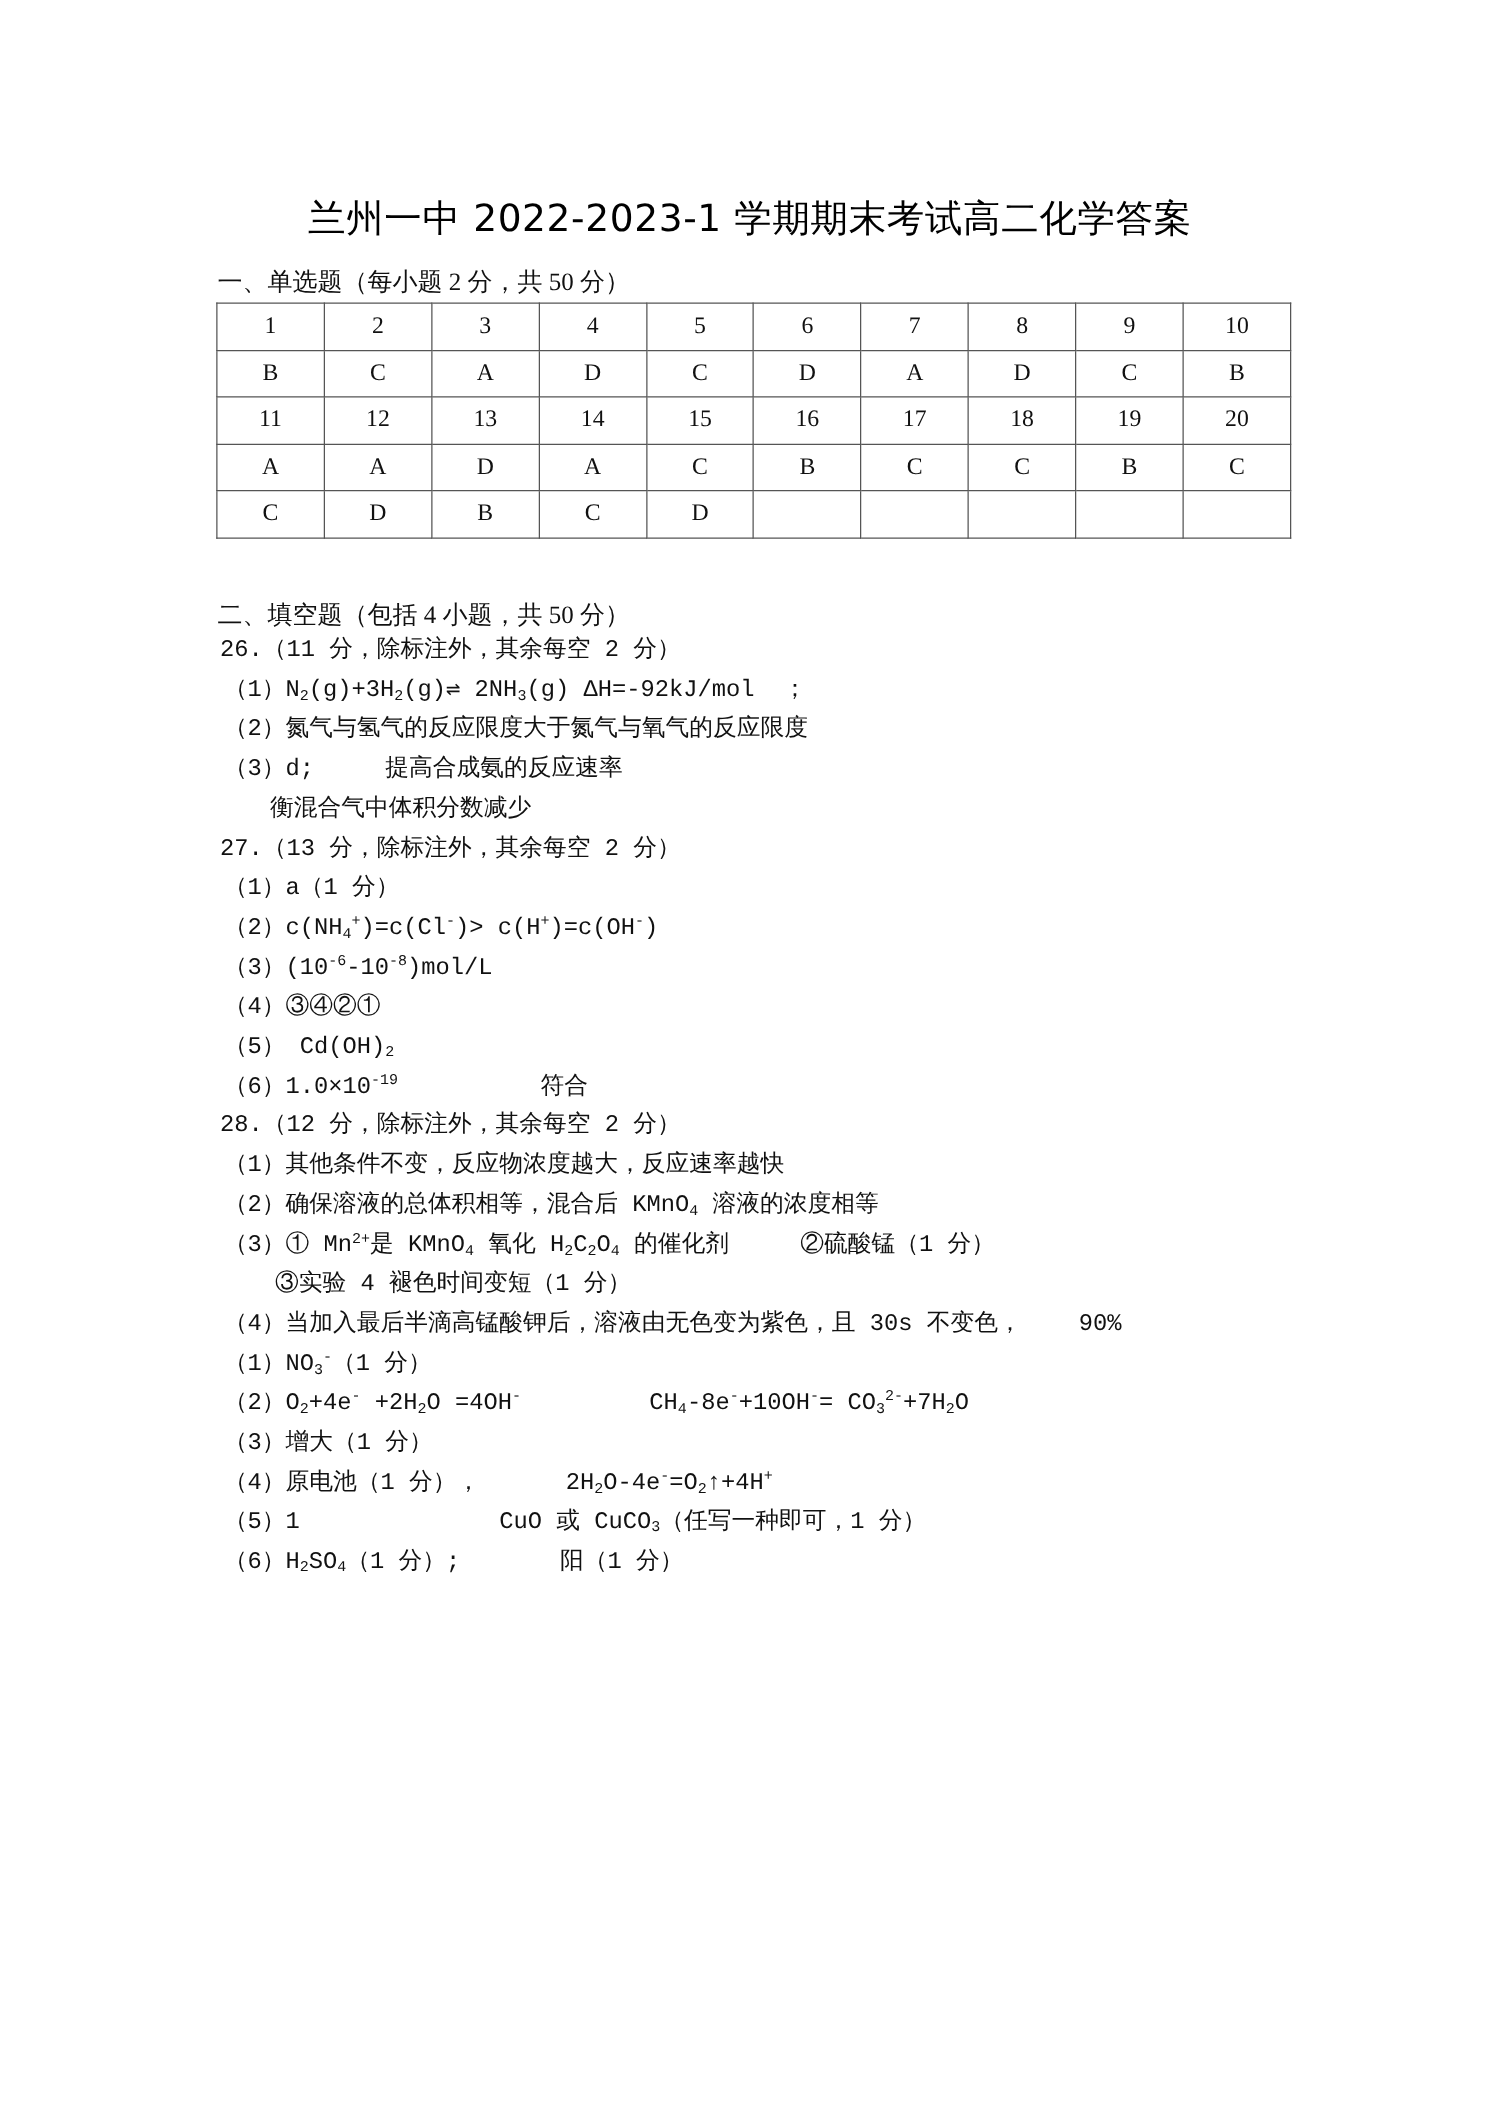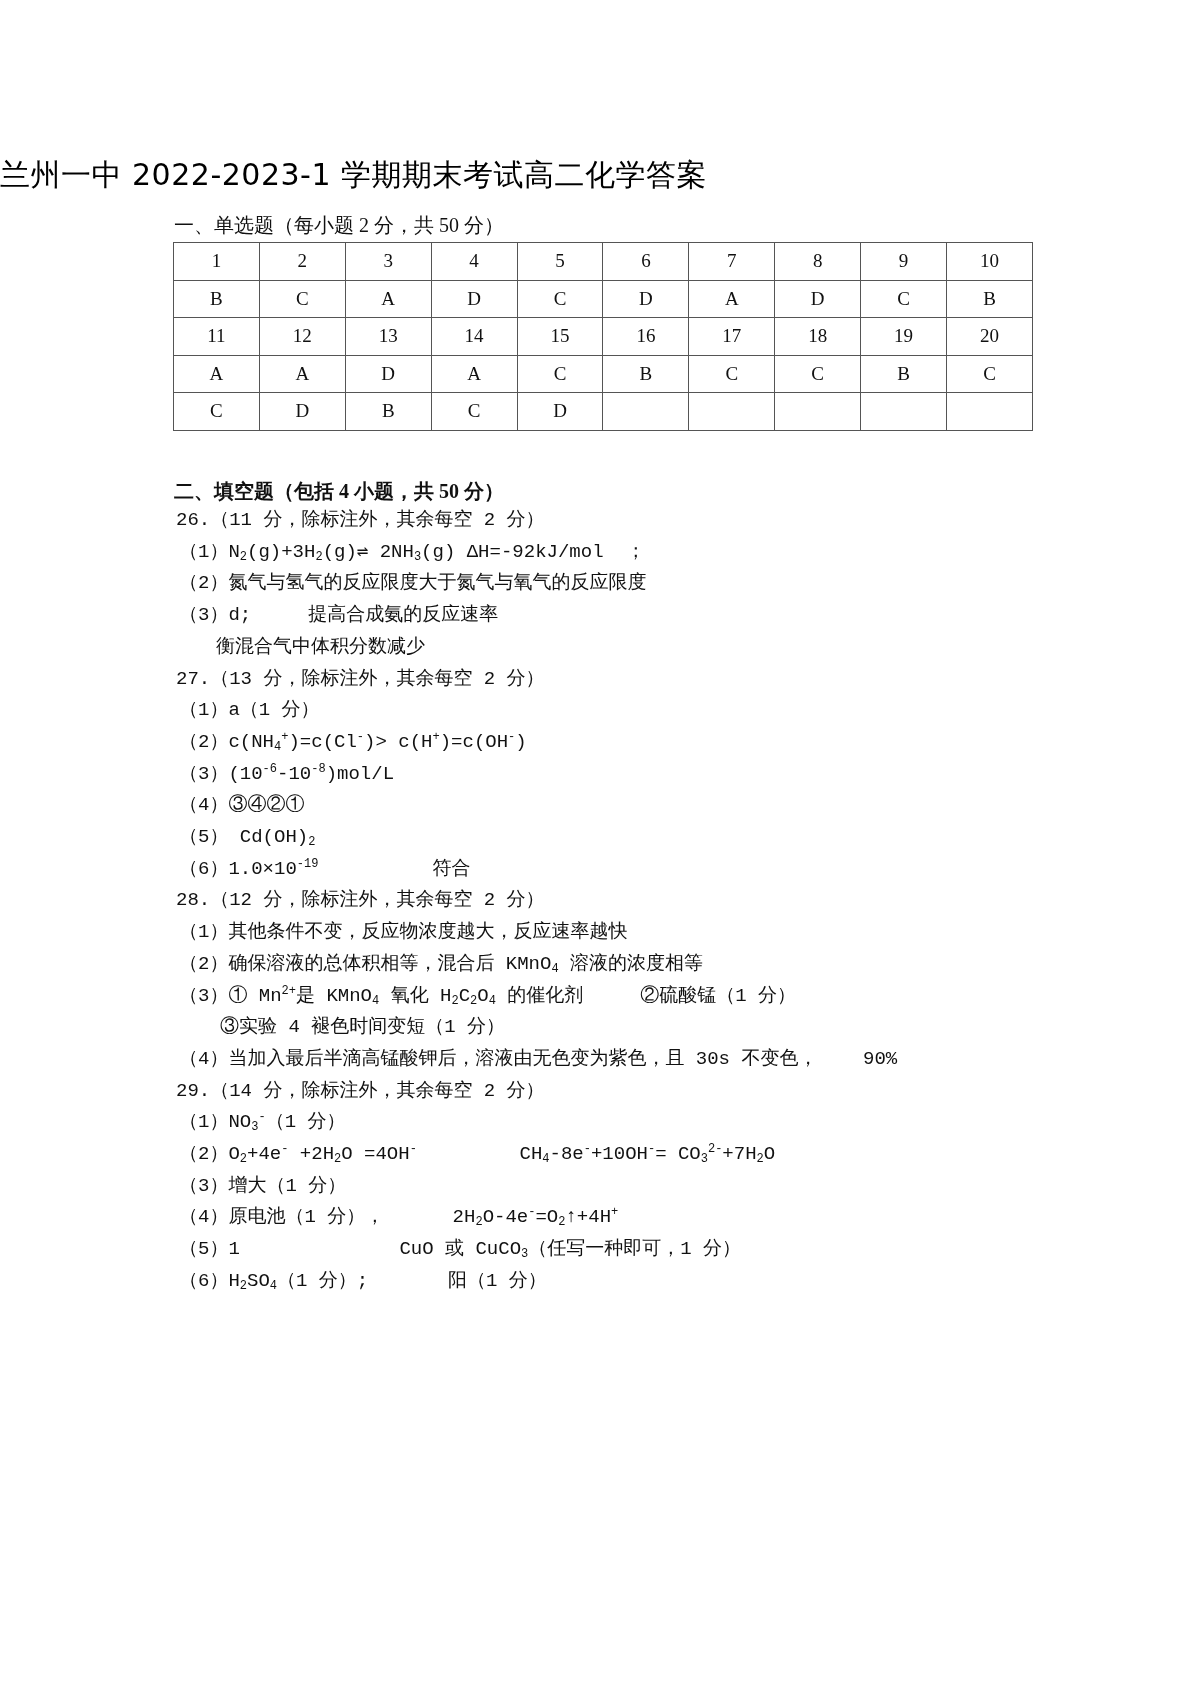--- a/index.html
+++ b/index.html
@@ -1,18 +1,18 @@
 <!DOCTYPE html>
 <html><head>
 <meta charset="utf-8">
 <style>
   html, body { margin: 0; padding: 0; background: #ffffff; }
   body { width: 1200px; height: 1698px; position: relative; overflow: hidden;
          font-family: "Liberation Serif", "DejaVu Serif", serif; color: #111; }
-  .title { position: absolute; left: 0; width: 1200px; top: 155px; 
+  .title { position: absolute; left: 0; width: 1200px; top: 155px; text-align: center;
            font-family: "DejaVu Sans", "Liberation Sans", sans-serif; font-size: 30px; letter-spacing: 0.5px; color: #000; }
   .section-head { position: absolute; left: 174px; font-size: 20px; }
   table.answers { position: absolute; left: 173px; top: 242px; border-collapse: collapse; width: 860px; }
   table.answers td { border: 1.5px solid #555; height: 36.5px; width: 84px; text-align: center;
                      font-size: 19px; padding: 0; vertical-align: middle; }
   .lines { position: absolute; left: 176px; top: 505px; width: 860px; }
   .line { font-size: 19px; line-height: 31.7px; white-space: pre; font-family: Liberation Mono, monospace; }
   .line.indent { padding-left: 3px; }
   .line.indent2 { padding-left: 44px; }
   .line.cont { padding-left: 0; margin-left: 40px; }
@@ -84,41 +84,40 @@
         <td>D</td>
         <td></td>
         <td></td>
         <td></td>
         <td></td>
         <td></td>
       </tr>
     </tbody>
 </table>
 
-<div class="section-head" style="top:478px;font-weight:bold;">二、填空题（包括 4 小题，共 50 分）</div>
+<div class="section-head" style="top:478px;">二、填空题（包括 4 小题，共 50 分）</div>
 
 <div class="lines" id="answer-lines">
     <div class="line"><span>26.（11 分，除标注外，其余每空 2 分）</span></div>
     <div class="line indent"><span>（1）N</span><sub>2</sub><span>(g)+3H</span><sub>2</sub><span>(g)⇌ 2NH</span><sub>3</sub><span>(g) ΔH=-92kJ/mol  ；</span></div>
     <div class="line indent"><span>（2）氮气与氢气的反应限度大于氮气与氧气的反应限度</span></div>
     <div class="line indent"><span>（3）d;     提高合成氨的反应速率</span></div>
     <div class="line cont"><span>衡混合气中体积分数减少</span></div>
     <div class="line"><span>27.（13 分，除标注外，其余每空 2 分）</span></div>
     <div class="line indent"><span>（1）a（1 分）</span></div>
     <div class="line indent"><span>（2）c(NH</span><sub>4</sub><sup>+</sup><span>)=c(Cl</span><sup>-</sup><span>)&gt; c(H</span><sup>+</sup><span>)=c(OH</span><sup>-</sup><span>)</span></div>
     <div class="line indent"><span>（3）(10</span><sup>-6</sup><span>-10</span><sup>-8</sup><span>)mol/L</span></div>
     <div class="line indent"><span>（4）③④②①</span></div>
     <div class="line indent"><span>（5） Cd(OH)</span><sub>2</sub></div>
     <div class="line indent"><span>（6）1.0×10</span><sup>-19</sup><span>          符合</span></div>
     <div class="line"><span>28.（12 分，除标注外，其余每空 2 分）</span></div>
     <div class="line indent"><span>（1）其他条件不变，反应物浓度越大，反应速率越快</span></div>
     <div class="line indent"><span>（2）确保溶液的总体积相等，混合后 KMnO</span><sub>4</sub><span> 溶液的浓度相等</span></div>
     <div class="line indent"><span>（3）① Mn</span><sup>2+</sup><span>是 KMnO</span><sub>4</sub><span> 氧化 H</span><sub>2</sub><span>C</span><sub>2</sub><span>O</span><sub>4</sub><span> 的催化剂     ②硫酸锰（1 分）</span></div>
     <div class="line indent2"><span>③实验 4 褪色时间变短（1 分）</span></div>
     <div class="line indent"><span>（4）当加入最后半滴高锰酸钾后，溶液由无色变为紫色，且 30s 不变色，    90%</span></div>
-    <div class="line"><span>29.（14 分，除标注外，其余每空 2 分）</span></div>
     <div class="line indent"><span>（1）NO</span><sub>3</sub><sup>-</sup><span>（1 分）</span></div>
     <div class="line indent"><span>（2）O</span><sub>2</sub><span>+4e</span><sup>-</sup><span> +2H</span><sub>2</sub><span>O =4OH</span><sup>-</sup><span>         CH</span><sub>4</sub><span>-8e</span><sup>-</sup><span>+10OH</span><sup>-</sup><span>= CO</span><sub>3</sub><sup>2-</sup><span>+7H</span><sub>2</sub><span>O</span></div>
     <div class="line indent"><span>（3）增大（1 分）</span></div>
     <div class="line indent"><span>（4）原电池（1 分），      2H</span><sub>2</sub><span>O-4e</span><sup>-</sup><span>=O</span><sub>2</sub><span>↑+4H</span><sup>+</sup></div>
     <div class="line indent"><span>（5）1              CuO 或 CuCO</span><sub>3</sub><span>（任写一种即可，1 分）</span></div>
     <div class="line indent"><span>（6）H</span><sub>2</sub><span>SO</span><sub>4</sub><span>（1 分）;       阳（1 分）</span></div>
   </div>
 
 </body></html>

